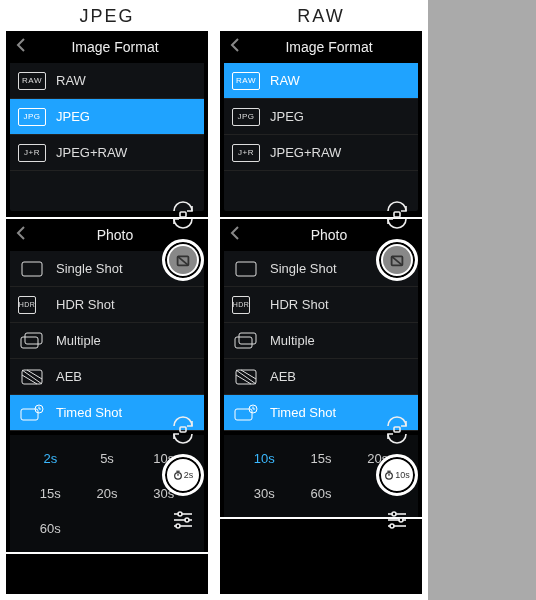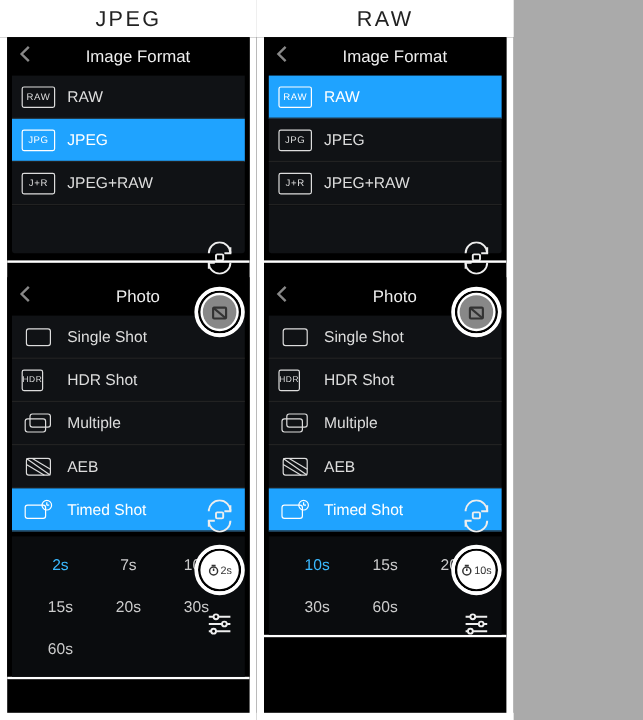--- a/index.html
+++ b/index.html
@@ -31,21 +31,20 @@
   }
   .screen {
     flex: 1;
     background: #000;
     display: flex;
     flex-direction: column;
     position: relative;
     border-left: 6px solid #fff;
     border-right: 6px solid #fff;
     border-bottom: 6px solid #fff;
-    gap: 12px;
   }
   .panel {
     background: #000;
     color: #fff;
     border-bottom: 2px solid #fff;
   }
   .panel:last-child { border-bottom: none; flex:1; }
   .panel-header {
     display: flex;
     align-items: center;
@@ -256,21 +255,21 @@
                   <line x1="19" y1="5" x2="19" y2="2.5"></line>
                   <line x1="19" y1="5" x2="21" y2="5"></line>
                 </svg>
               </div>
               <span>Timed Shot</span>
             </div>
         </div>
         <div class="timed-grid">
 
             <span class="sel">2s</span>
-            <span class="">7s</span>
+            <span class="">5s</span>
             <span class="">10s</span>
             <span class="">15s</span>
             <span class="">20s</span>
             <span class="">30s</span>
             <span class="">60s</span>
         </div>
       </div>
 
       <div class="side-icons top2">
         <div class="flip-btn"><svg viewBox="0 0 28 28" width="28" height="28">

